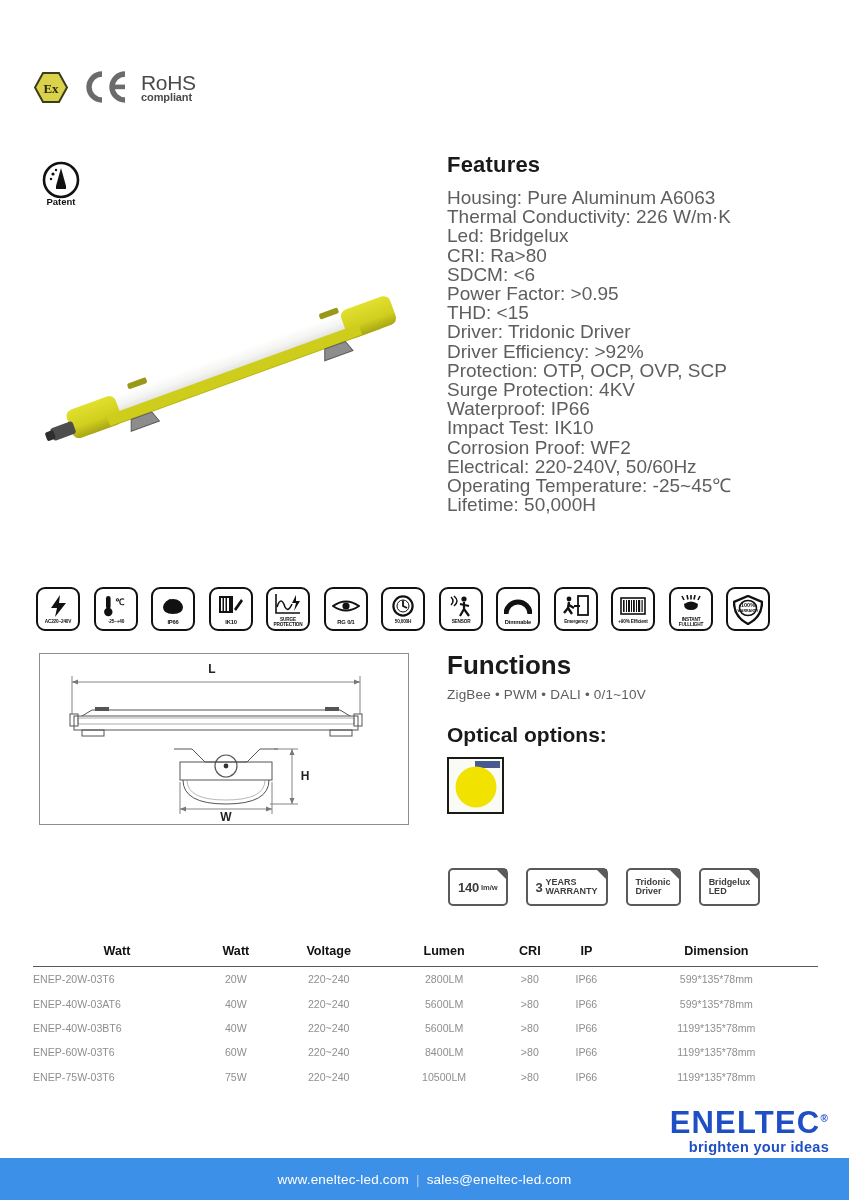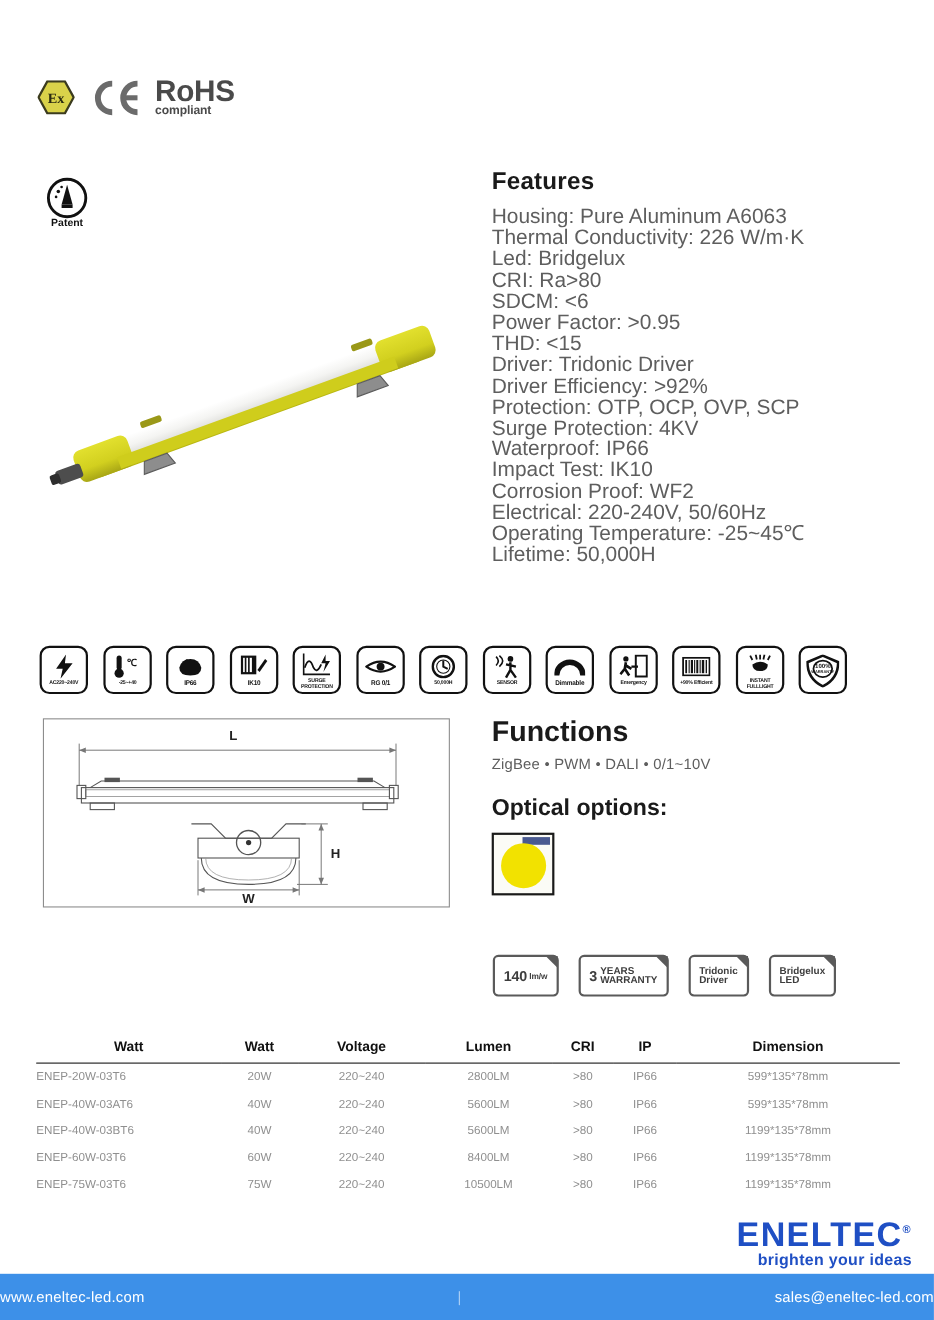--- a/index.html
+++ b/index.html
@@ -9,21 +9,21 @@
     position:relative;overflow:hidden;
   }
   .page{position:relative;width:849px;height:1200px;}
 
   
   .certs{position:absolute;left:34px;top:70px;display:flex;align-items:center;gap:13px;}
   .atex{width:34px;height:31px;position:relative;}
   .atex svg{display:block;}
   .ce{width:47px;height:34px;}
   .rohs{line-height:1.0;color:#4a4a4a;}
-  .rohs .r1{font-size:27px;font-weight:bold;letter-spacing:-0.3px;display:block;}
+  .rohs .r1{font-size:21px;font-weight:normal;letter-spacing:-0.3px;display:block;}
   .rohs .r2{font-size:11px;font-weight:bold;letter-spacing:-0.1px;display:block;margin-top:-1px;}
 
   .patent{position:absolute;left:37px;top:160px;width:48px;height:48px;}
 
   
   .product{position:absolute;left:32px;top:262px;width:400px;height:215px;}
 
   
   .features{position:absolute;left:447px;top:152px;width:390px;}
   .features h2{
@@ -100,21 +100,21 @@
   .logo .brand{
     font-size:31px;font-weight:bold;color:#1f4fc4;letter-spacing:1.2px;
     line-height:31px;font-family:"Liberation Sans",sans-serif;
   }
   .logo .brand sup{font-size:10px;vertical-align:super;}
   .logo .tagline{
     font-size:14.5px;font-weight:bold;color:#1f4fc4;letter-spacing:0.3px;margin-top:1px;
   }
   .footerbar{
     position:absolute;left:0;bottom:0;width:849px;height:42px;background:#3d90e8;
-    display:flex;align-items:center;justify-content:space-between;
+    display:flex;align-items:center;justify-content:center;
   }
   .footerbar .ftext{font-size:13.5px;color:#ffffff;letter-spacing:0.2px;}
   .footerbar .sep{opacity:.55;margin:0 7px;}
 </style>
 </head>
 <body>
 
 <div class="page">
 
   <div class="certs">

